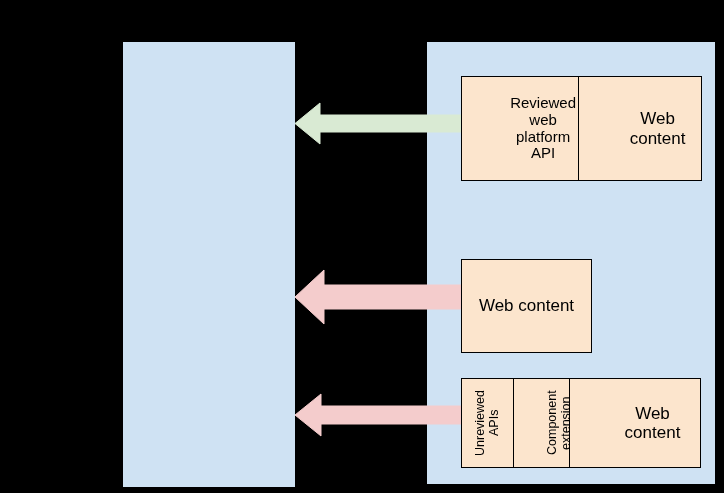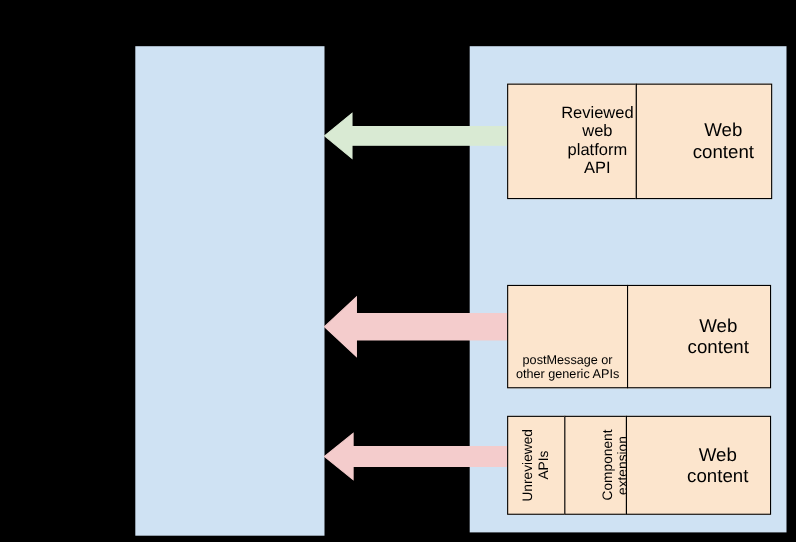--- a/index.html
+++ b/index.html
@@ -163,23 +163,20 @@
   <div class="group" id="group1">
     <div class="cell" id="g1-api">
       <span class="cell-text">Reviewed web platform API</span>
     </div>
     <div class="cell" id="g1-content">
       <span class="cell-text">Web content</span>
     </div>
   </div>
 
   <div class="group" id="group2">
-    <div class="cell" id="g2-api">
-      <span class="cell-text">postMessage or other generic APIs</span>
-    </div>
     <div class="cell" id="g2-content">
       <span class="cell-text">Web content</span>
     </div>
   </div>
 
   <div class="group" id="group3">
     <div class="cell" id="g3-unreviewed">
       <span class="cell-text vtext">Unreviewed APIs</span>
     </div>
     <div class="cell" id="g3-component">

